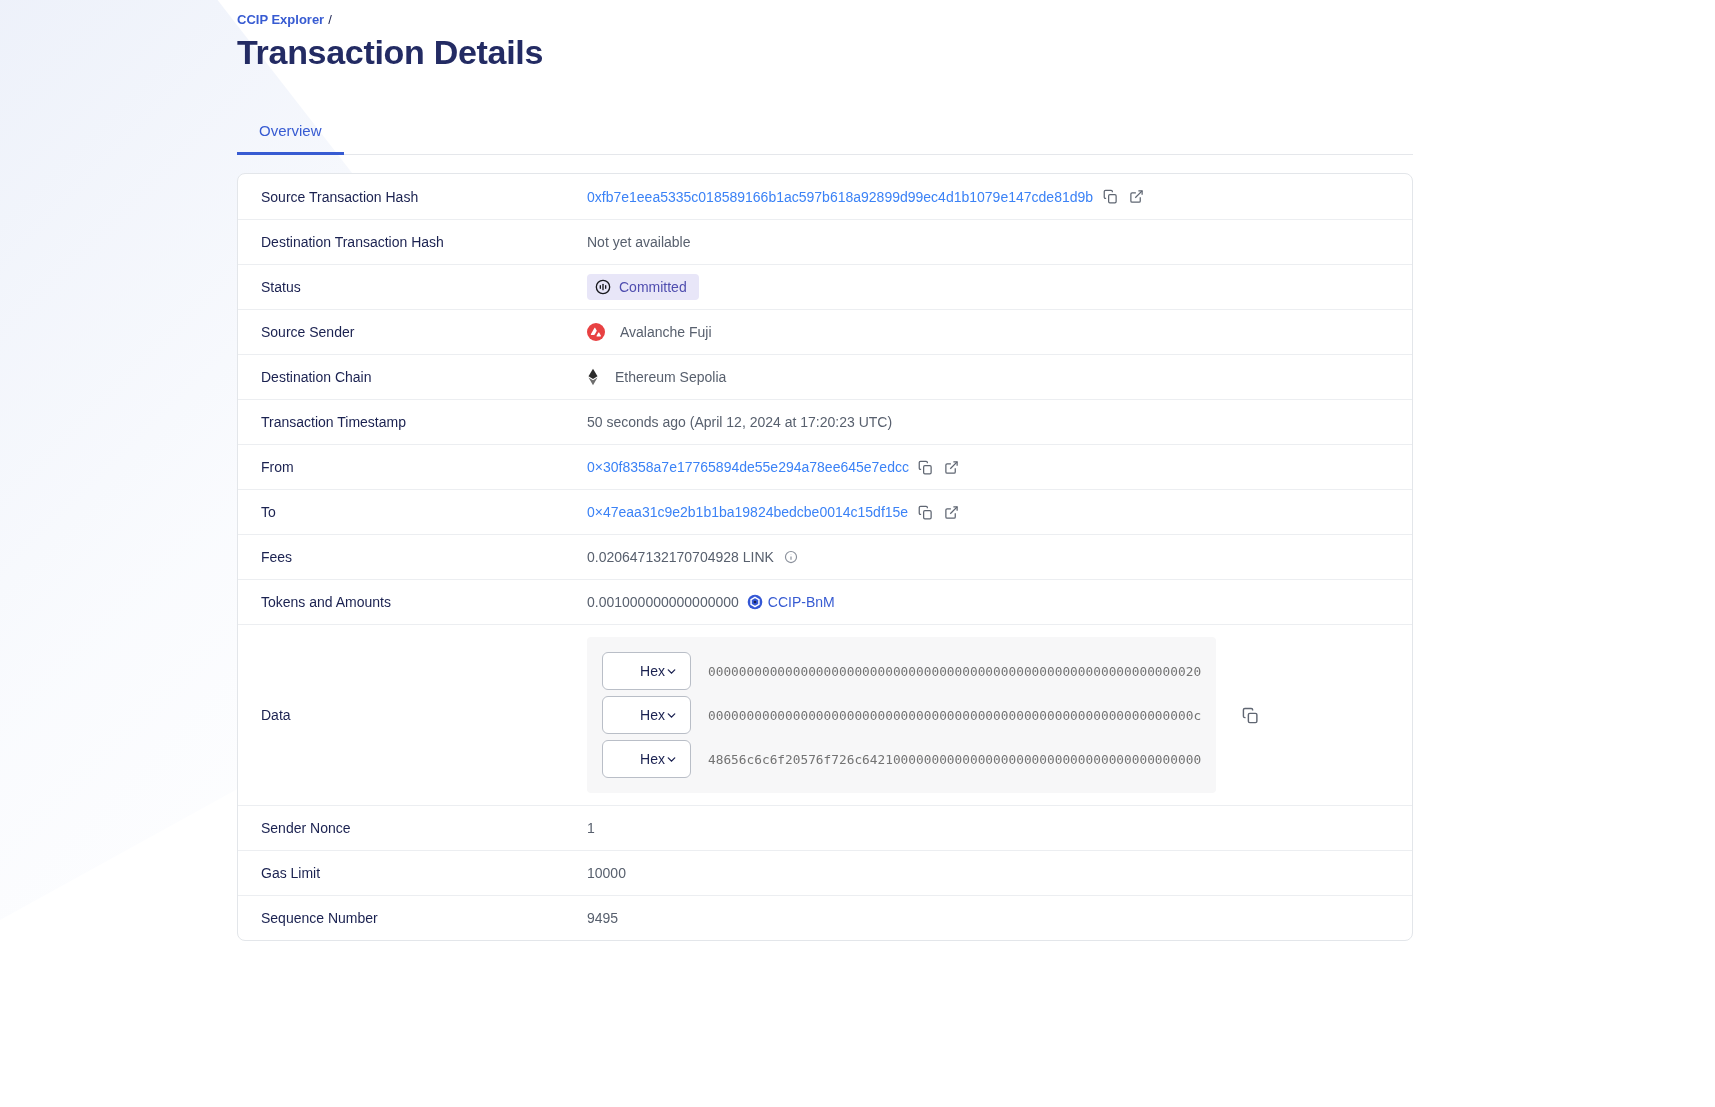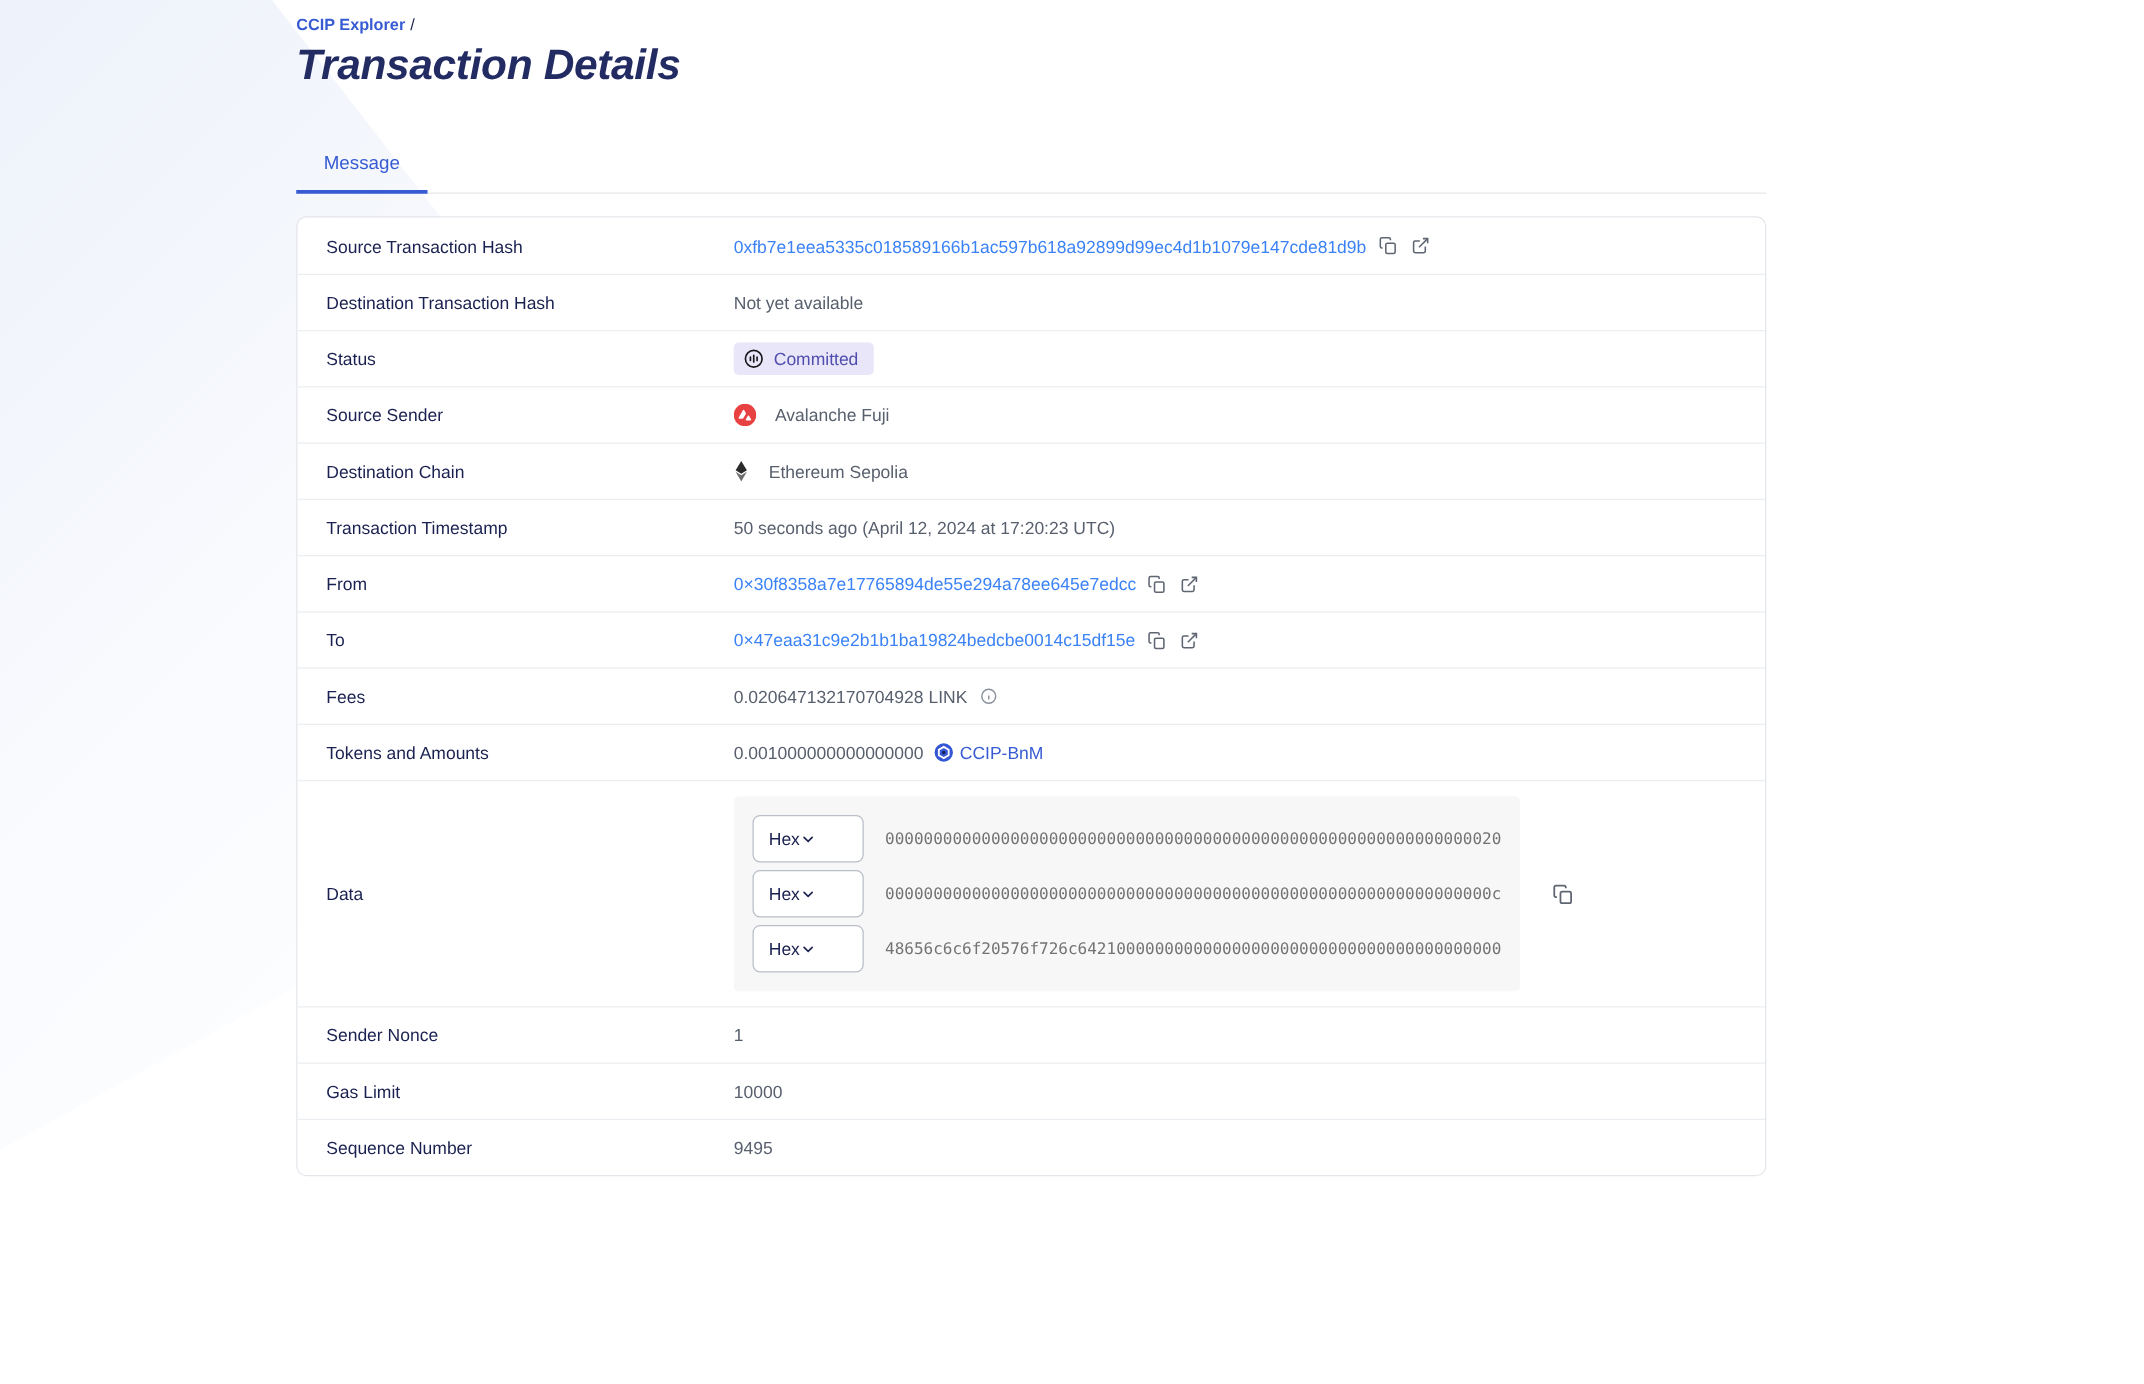--- a/index.html
+++ b/index.html
@@ -17,21 +17,21 @@
     background: linear-gradient(135deg, rgba(223,230,246,0.55) 0%, rgba(240,244,252,0.35) 45%, rgba(255,255,255,0) 80%);
     clip-path: polygon(0 0, 32% 0, 96% 56%, 0 92%);
     pointer-events: none;
   }
   .content { position: absolute; left: 213px; top: 0; width: 1200px; padding-left: 24px; }
 
   .breadcrumb { margin-top: 12px; font-size: 13px; font-weight: 700; }
   .breadcrumb a { color: #375bd2; text-decoration: none; cursor: pointer; }
   .breadcrumb .sep { color: #1a2150; font-weight: 400; margin-left: 4px; }
 
-  .page-title { margin-top: 6px; font-size: 34px; font-weight: 800; color: #232b63; letter-spacing: -0.3px; font-style: italic; }
+  .page-title { margin-top: 6px; font-size: 34px; font-weight: 800; color: #232b63; letter-spacing: -0.3px; }
 
   .tabbar { margin-top: 40px; border-bottom: 1px solid #e5e7eb; display: flex; }
   .tab { padding: 10px 22px 13px; font-size: 15px; font-weight: 500; color: #375bd2; border-bottom: 3px solid #375bd2; margin-bottom: -1px; cursor: pointer; }
 
   .card { margin-top: 18px; border: 1px solid #e3e6ea; border-radius: 8px; background: #fff; overflow: hidden; }
   .row { display: grid; grid-template-columns: 326px 1fr; align-items: center; min-height: 45px; border-top: 1px solid #eceef1; padding-left: 23px; }
   .row:first-child { border-top: none; }
   .row .label { font-size: 14px; color: #1a2150; }
   .row .value { font-size: 14px; color: #58606e; display: flex; align-items: center; gap: 8px; }
 
@@ -49,41 +49,41 @@
 
   .info-icon svg { width: 14px; height: 14px; stroke: #8a909b; }
 
   .token-link { display: inline-flex; align-items: center; gap: 5px; color: #375bd2; text-decoration: none; cursor: pointer; }
 
   .data-row { align-items: center; padding-top: 12px; padding-bottom: 12px; }
   .data-row .label { align-self: center; }
   .data-value-wrap { display: flex; align-items: center; }
   .data-panel { background: #f7f7f8; border-radius: 4px; padding: 15px 15px; display: flex; flex-direction: column; gap: 6px; width: fit-content; }
   .data-line { display: flex; align-items: center; gap: 17px; }
-  .hex-select { display: inline-flex; align-items: center; justify-content: flex-start; width: 89px; height: 38px; padding: 0 12px; background: #fff; border: 1px solid #b9bec7; border-radius: 6px; font-size: 14px; color: #1a2150; font-weight: 500; cursor: pointer; }
+  .hex-select { display: inline-flex; align-items: center; justify-content: flex-end; width: 89px; height: 38px; padding: 0 12px; background: #fff; border: 1px solid #b9bec7; border-radius: 6px; font-size: 14px; color: #1a2150; font-weight: 500; cursor: pointer; }
   .hex-select svg { width: 13px; height: 13px; stroke: #1a2150; }
   .hex-text { font-family: "DejaVu Sans Mono", monospace; font-size: 12.8px; color: #737373; white-space: nowrap; }
   .data-copy { margin-left: 17px; }
   .data-copy svg { width: 17px; height: 17px; }
 </style>
 </head>
 <body>
 
 <div class="bg-wedge"></div>
 
 <div class="content">
 
   <div class="breadcrumb">
     <a>CCIP Explorer</a><span class="sep">/</span>
   </div>
 
   <h1 class="page-title">Transaction Details</h1>
 
   <div class="tabbar">
-    <div class="tab">Message</div>
+    <div class="tab">Overview</div>
   </div>
 
   <div class="card">
 
 
     <div class="row">
       <div class="label">Source Transaction Hash</div>
       <div class="value">
         <a class="hashlink">0xfb7e1eea5335c018589166b1ac597b618a92899d99ec4d1b1079e147cde81d9b</a>
         <span class="icon-btn">

